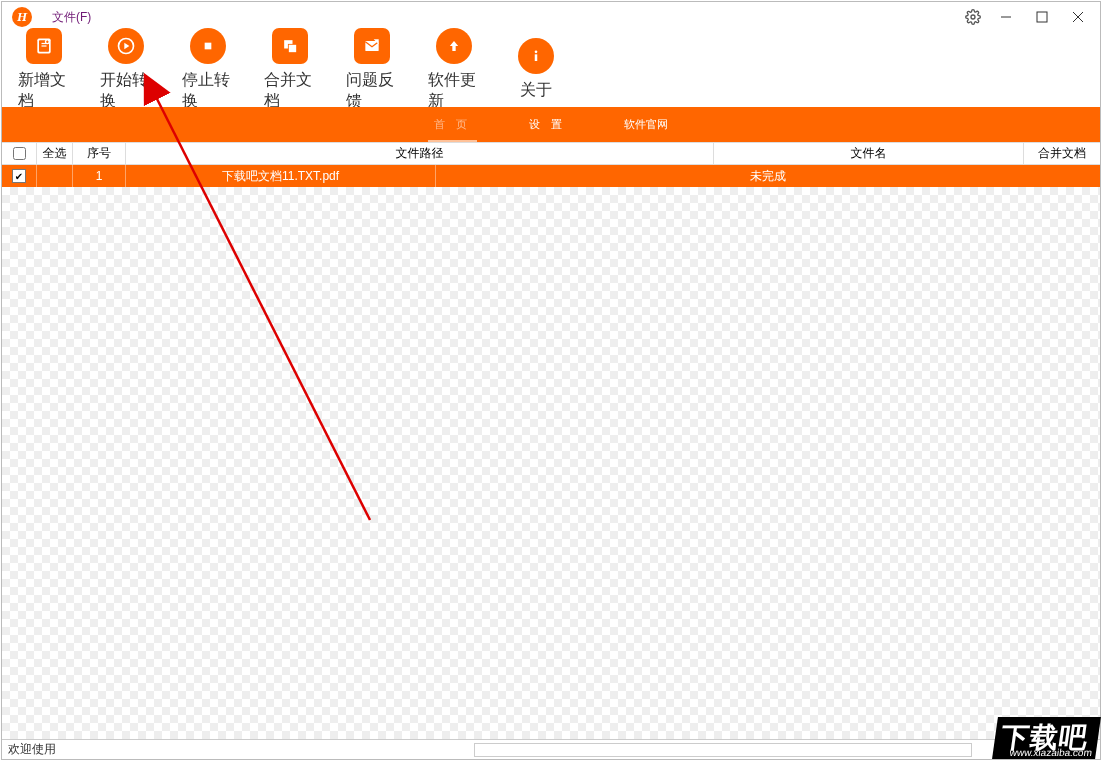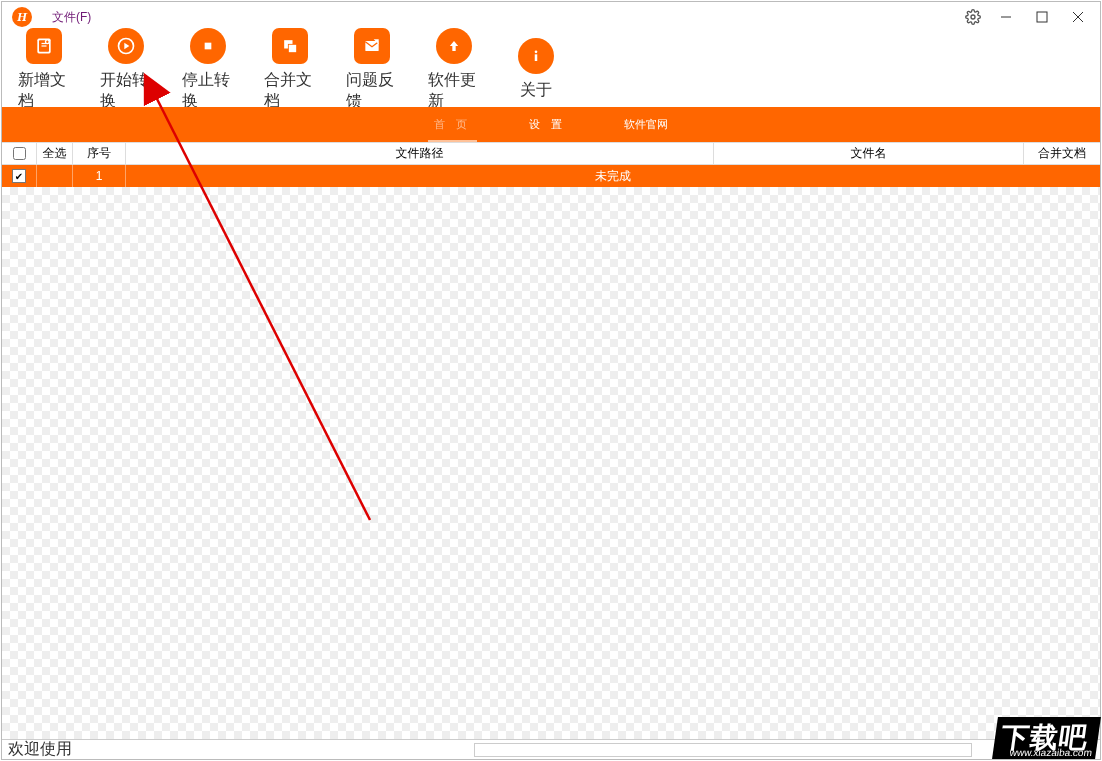--- a/index.html
+++ b/index.html
@@ -49,21 +49,21 @@
 .content-area { position: relative; flex: 1; background-image:
   linear-gradient(45deg, #eee 25%, transparent 25%),
   linear-gradient(-45deg, #eee 25%, transparent 25%),
   linear-gradient(45deg, transparent 75%, #eee 75%),
   linear-gradient(-45deg, transparent 75%, #eee 75%);
   background-size: 16px 16px;
   background-position: 0 0, 0 8px, 8px -8px, -8px 0;
 }
 
 
-.statusbar { height: 20px; display: flex; align-items: center; padding: 0 6px; font-size: 16px; color: #333; border-top: 1px solid #ccc; background: #fff; position: relative; }
+.statusbar { height: 20px; display: flex; align-items: center; padding: 0 6px; font-size: 12px; color: #333; border-top: 1px solid #ccc; background: #fff; position: relative; }
 .progress-empty { position: absolute; left: 472px; width: 498px; height: 14px; border: 1px solid #ccc; background: #fff; }
 
 
 .window { width: 1100px; height: 759px; border: 1px solid #bbb; display: flex; flex-direction: column; position: absolute; top: 1px; left: 1px; background: #fff; }
 
 
 .arrow-svg { position: absolute; top: 60px; left: 100px; pointer-events: none; }
 
 
 .watermark { position: absolute; right: 4px; bottom: 2px; pointer-events: none; }
@@ -192,20 +192,21 @@
     <div class="th col-name">文件名</div>
     <div class="th col-status">合并文档</div>
   </div>
 
   <div class="table-row">
     <div class="td col-check">
       <div class="chk"></div>
     </div>
     <div class="td col-all"></div>
     <div class="td col-num">1</div>
+    <div class="td col-name">下载吧文档11.TXT.pdf</div>
     <div class="td col-status">未完成</div>
   </div>
 
   <div class="content-area"></div>
 
   <div class="statusbar">
     <span>欢迎使用</span>
     <div class="progress-empty"></div>
   </div>
 

